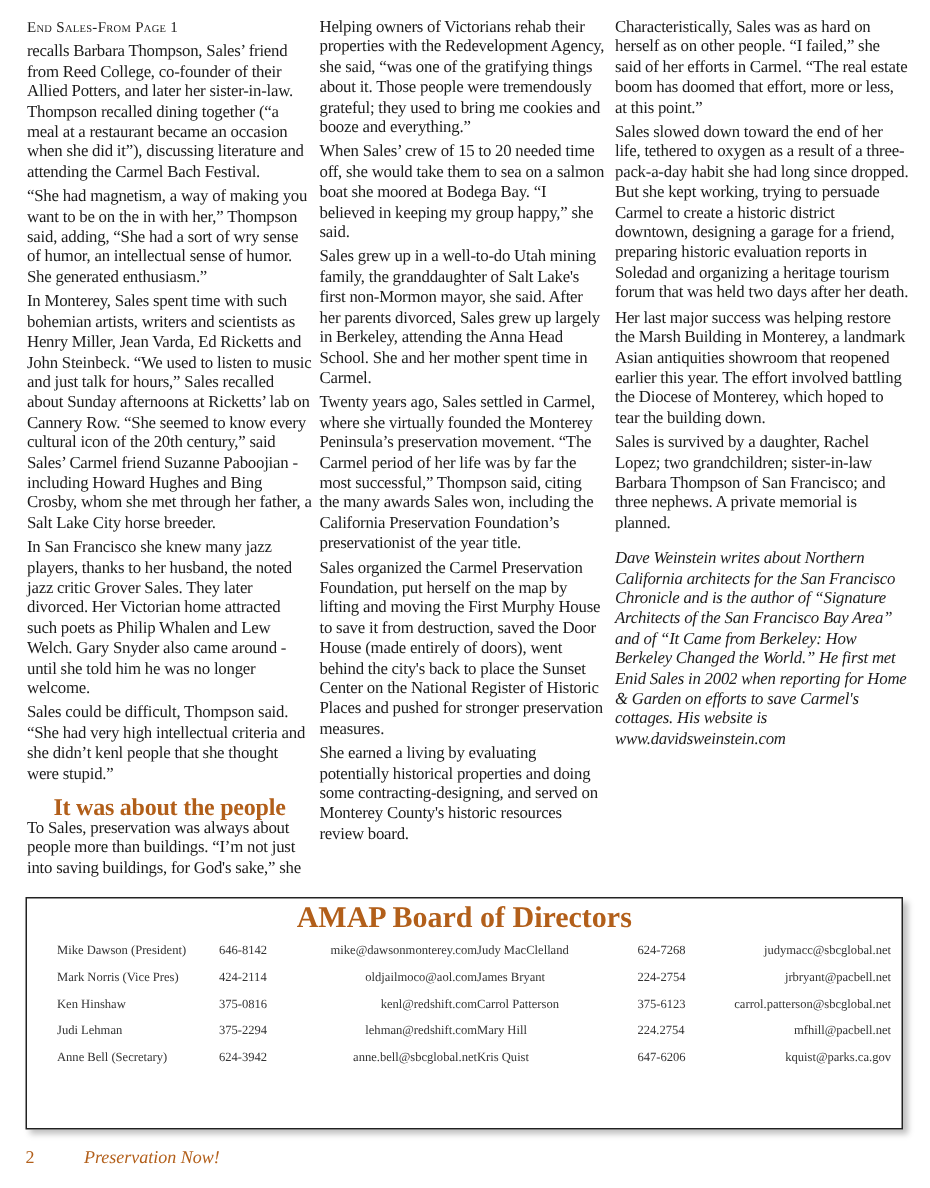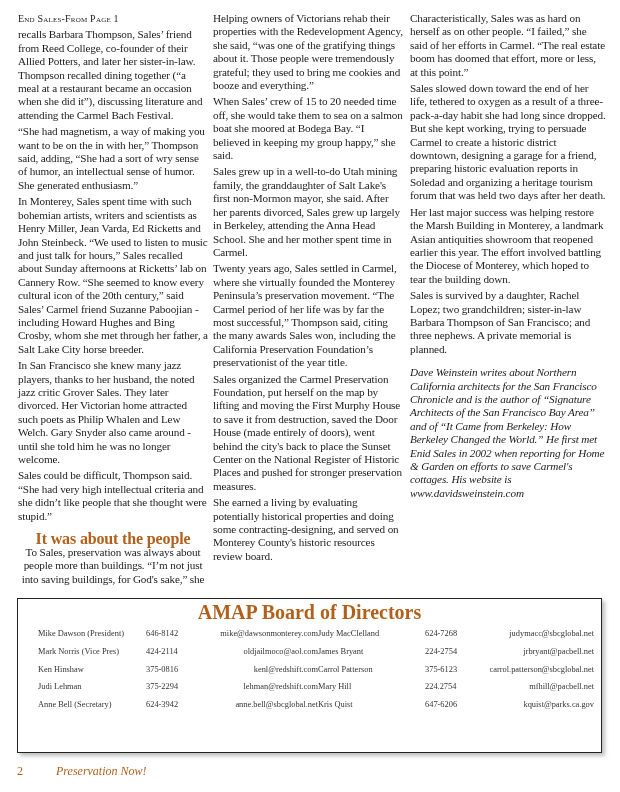--- a/index.html
+++ b/index.html
@@ -5,21 +5,21 @@
   html, body { margin:0; padding:0; background:#ffffff; }
   body { width:620px; height:792px; position:relative; overflow:hidden;
          font-family:"Liberation Serif","DejaVu Serif",serif; color:#1c1c1c; }
   .col { position:absolute; top:12px; width:190px; font-size:11.2px; line-height:13.4px; letter-spacing:-0.15px; }
   #col1 { left:18px; }
   #col2 { left:213px; }
   #col3 { left:410px; width:196px; }
   .col p { margin:0 0 3px 0; }
   .kicker { font-size:10px; font-variant:small-caps; letter-spacing:0.2px; margin-bottom:3px; }
   .subhead { color:#b25f1a; font-weight:bold; font-size:16px; text-align:center; margin:8px 0 0 0; line-height:15px; }
-  .centered { text-align:center; }
+  .centered { text-align:left; }
   .bio { font-style:italic; margin-top:10px !important; }
 
   #board { position:absolute; left:17px; top:598px; width:583px; height:153px;
            border:1px solid #222; box-shadow:3px 3px 4px rgba(0,0,0,0.25); background:#fff; }
   #board-title { position:absolute; left:0; right:0; top:2px; text-align:center;
                  color:#b25f1a; font-weight:bold; font-size:20px; }
   .bcol { position:absolute; top:30px; font-size:8.4px; color:#333; }
   #bcol-left { left:20px; width:280px; }
   #bcol-right { left:300px; width:276px; }
   .brow { position:relative; height:17.8px; }
@@ -35,21 +35,21 @@
 </style>
 </head>
 <body>
 
 <div id="col1" class="col">
   <div class="kicker">End Sales-From Page 1</div>
   <p>recalls Barbara Thompson, Sales’ friend from Reed College, co-founder of their Allied Potters, and later her sister-in-law. Thompson recalled dining together (“a meal at a restaurant became an occasion when she did it”), discussing literature and attending the Carmel Bach Festival.</p>
   <p>“She had magnetism, a way of making you want to be on the in with her,” Thompson said, adding, “She had a sort of wry sense of humor, an intellectual sense of humor. She generated enthusiasm.”</p>
   <p>In Monterey, Sales spent time with such bohemian artists, writers and scientists as Henry Miller, Jean Varda, Ed Ricketts and John Steinbeck. “We used to listen to music and just talk for hours,” Sales recalled about Sunday afternoons at Ricketts’ lab on Cannery Row.  “She seemed to know every cultural icon of the 20th century,” said Sales’ Carmel friend Suzanne Paboojian - including Howard Hughes and Bing Crosby, whom she met through her father, a Salt Lake City horse breeder.</p>
   <p>In San Francisco she knew many jazz players, thanks to her husband, the noted jazz critic Grover Sales. They later divorced. Her Victorian home attracted such poets as Philip Whalen and Lew Welch. Gary Snyder also came around - until she told him he was no longer welcome.</p>
-  <p>Sales could be difficult, Thompson said. “She had very high intellectual criteria and she didn’t like people that she thought were stupid.”</p>
+  <p>Sales could be difficult, Thompson said. “She had very high intellectual criteria and she didn’t kenl people that she thought were stupid.”</p>
   <div class="subhead">It was about the people</div>
   <p class="centered">To Sales, preservation was always about people more than buildings. “I’m not just into saving buildings, for God's sake,” she</p>
 </div>
 
 <div id="col2" class="col">
   <p>Helping owners of Victorians rehab their properties with the Redevelopment Agency, she said, “was one of the gratifying things about it. Those people were tremendously grateful; they used to bring me cookies and booze and everything.”</p>
   <p>When Sales’ crew of 15 to 20 needed time off, she would take them to sea on a salmon boat she moored at Bodega Bay. “I believed in keeping my group happy,” she said.</p>
   <p>Sales grew up in a well-to-do Utah mining family, the granddaughter of Salt Lake's first non-Mormon mayor, she said. After her parents divorced, Sales grew up largely in Berkeley, attending the Anna Head School. She and her mother spent time in Carmel.</p>
   <p>Twenty years ago, Sales settled in Carmel, where she virtually founded the Monterey Peninsula’s preservation movement. “The Carmel period of her life was by far the most successful,” Thompson said, citing the many awards Sales won, including the California Preservation Foundation’s preservationist of the year title.</p>
   <p>Sales organized the Carmel Preservation Foundation, put herself on the map by lifting and moving the First Murphy House to save it from destruction, saved the Door House (made entirely of doors), went behind the city's back to place the Sunset Center on the National Register of Historic Places and pushed for stronger preservation measures.</p>

